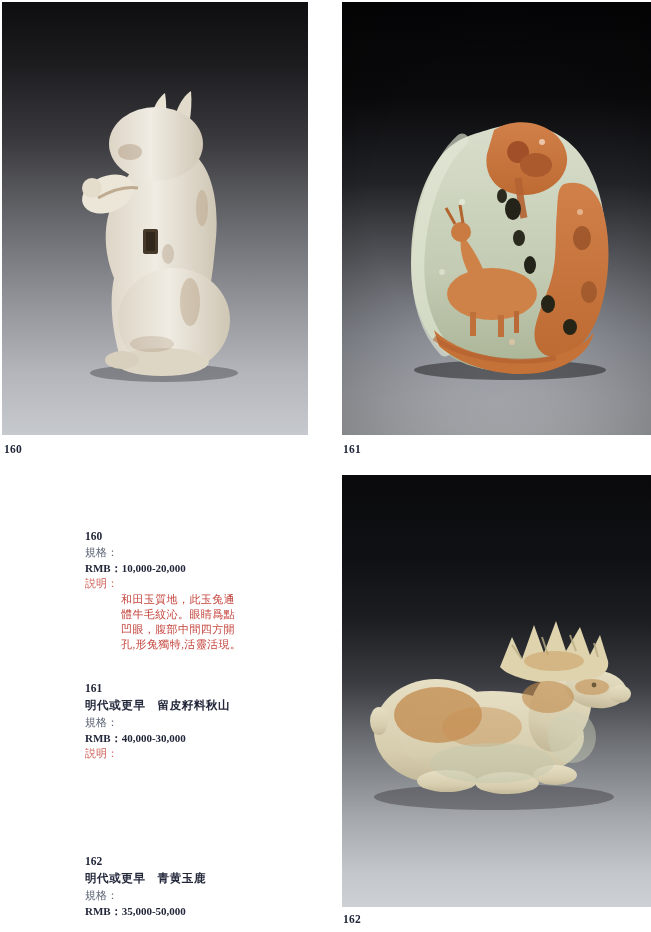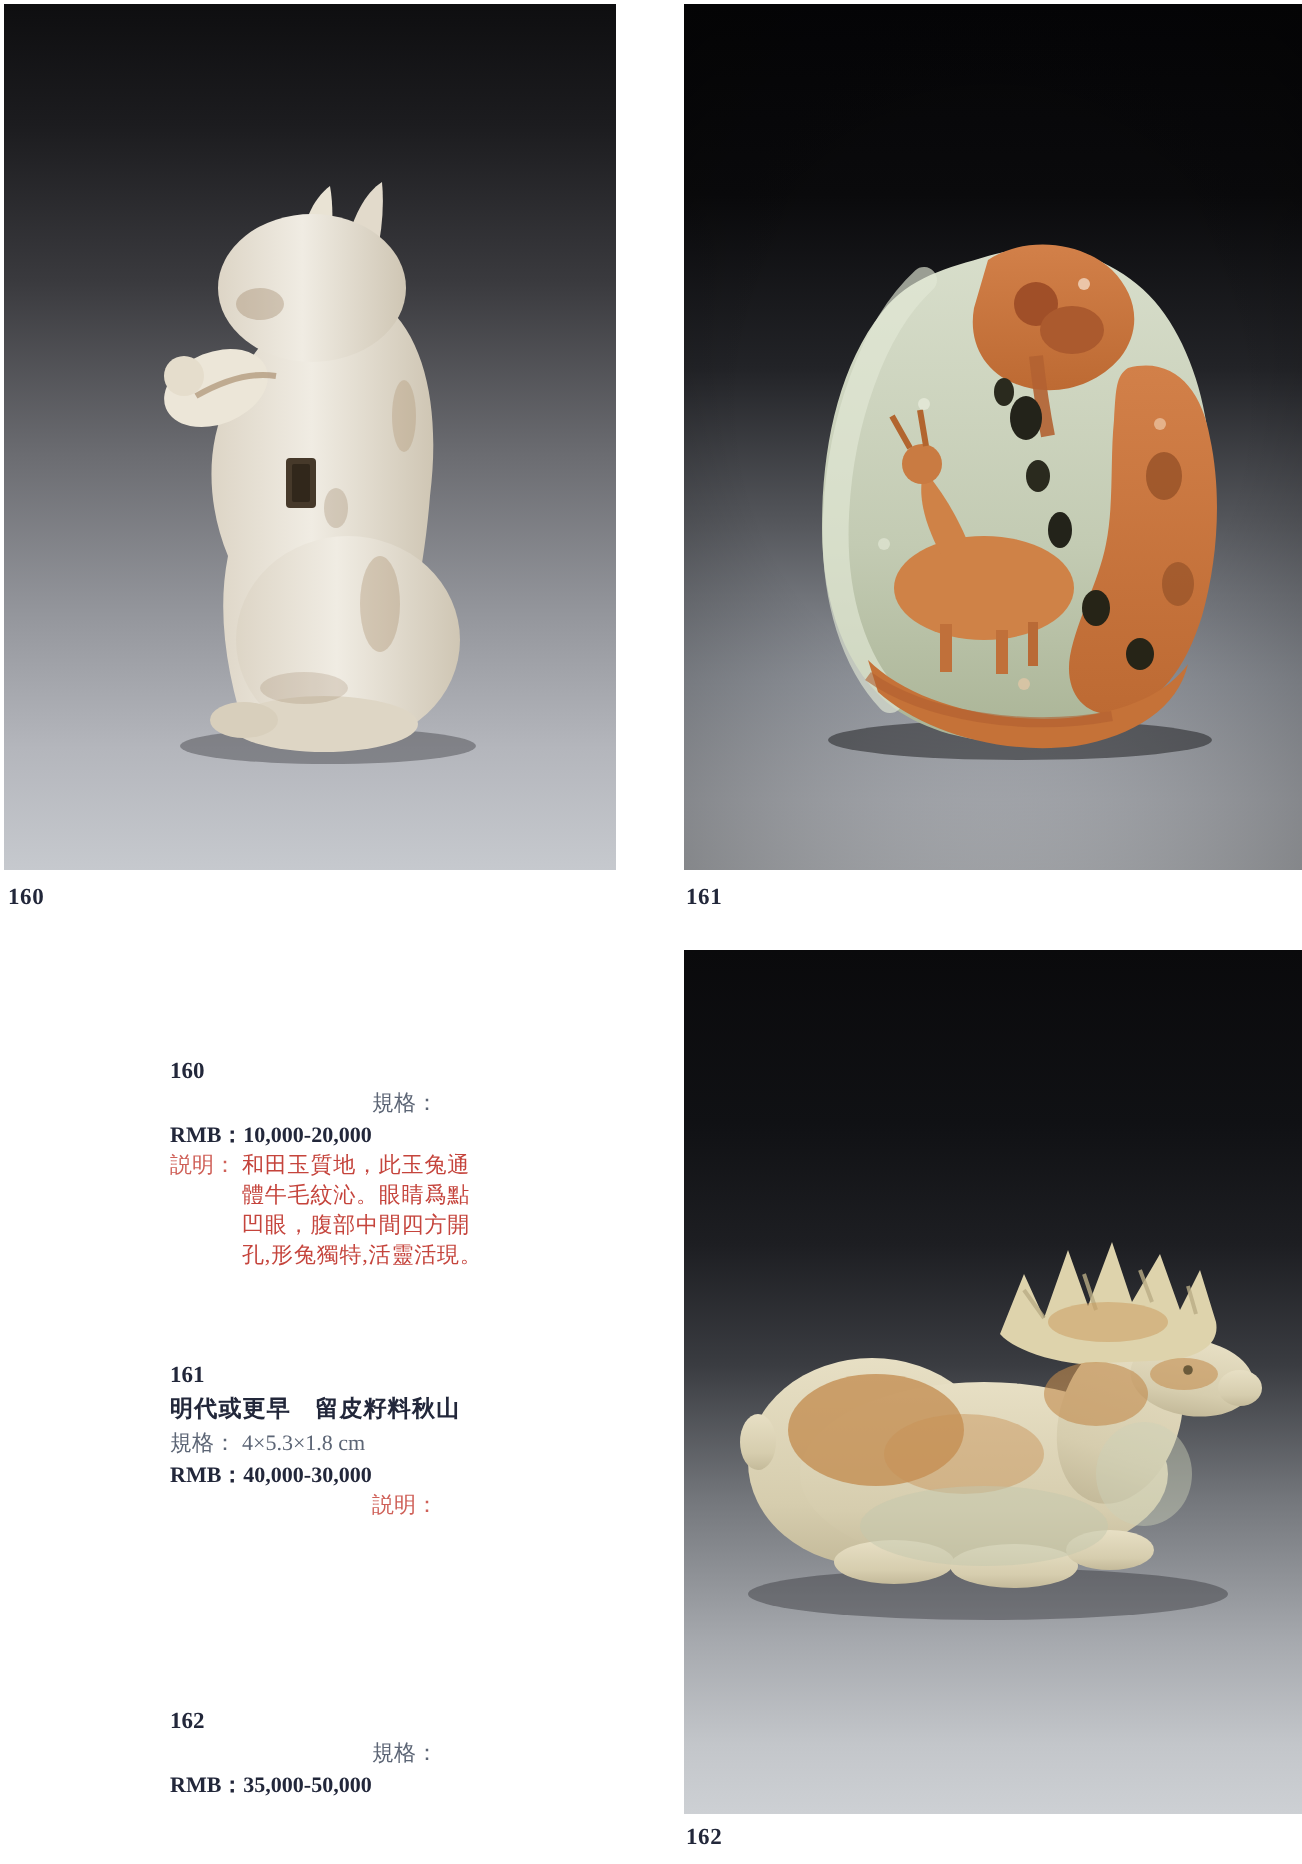--- a/index.html
+++ b/index.html
@@ -27,26 +27,26 @@
   #cap-160{left:4px;top:443px;}
   #cap-161{left:343px;top:443px;}
   #cap-162{left:343px;top:913px;}
 
   .lot{position:absolute;left:85px;width:238px;font-size:11px;color:#22273a;}
   #lot-160{top:529px;}
   #lot-161{top:681px;}
   #lot-162{top:854px;}
   .lot-number{font-weight:bold;font-size:11.5px;line-height:15px;margin-bottom:1px;}
   .lot-title{font-weight:bold;font-size:11.5px;line-height:16px;margin:0 0 2px 0;letter-spacing:.6px;}
-  .row{display:flex;line-height:15px;margin-bottom:0.5px;justify-content:center;}
+  .row{display:flex;line-height:15px;margin-bottom:0.5px;}
   .row .label{flex:0 0 36px;}
   .row .value{flex:1 1 auto;}
   .muted{color:#5c6575;}
   .strong{font-weight:bold;color:#22273a;}
-  .red{color:#c5443c;}
+  .red{color:#c5443c;margin-top:16px;}
   .red-label{color:#cf6058;}
   .desc{white-space:pre-line;letter-spacing:.4px;line-height:15px;}
 </style>
 </head>
 <body>
 
 <figure class="photo" id="photo-160">
   <svg width="306" height="433" viewBox="0 0 306 433">
     <defs>
       <linearGradient id="jw" x1="0" y1="0" x2="1" y2="0">
@@ -207,33 +207,33 @@
 凹眼，腹部中間四方開
 孔,形兔獨特,活靈活現。</span>
   </div>
 </section>
 
 <section class="lot" id="lot-161">
   <div class="lot-number">161</div>
   <h2 class="lot-title">明代或更早　留皮籽料秋山</h2>
   <div class="row">
     <span class="label muted">規格：</span>
-    <span class="value muted">4×5.3×1.8 cm</span>
   </div>
   <div class="row">
     <span class="label strong">RMB：</span>
     <span class="value strong">40,000-30,000</span>
   </div>
   <div class="row">
     <span class="label red-label">説明：</span>
   </div>
 </section>
 
 <section class="lot" id="lot-162">
   <div class="lot-number">162</div>
+  <h2 class="lot-title">明代或更早　青黄玉鹿</h2>
   <div class="row">
     <span class="label muted">規格：</span>
   </div>
   <div class="row">
     <span class="label strong">RMB：</span>
     <span class="value strong">35,000-50,000</span>
   </div>
 </section>
 
 </body></html>

